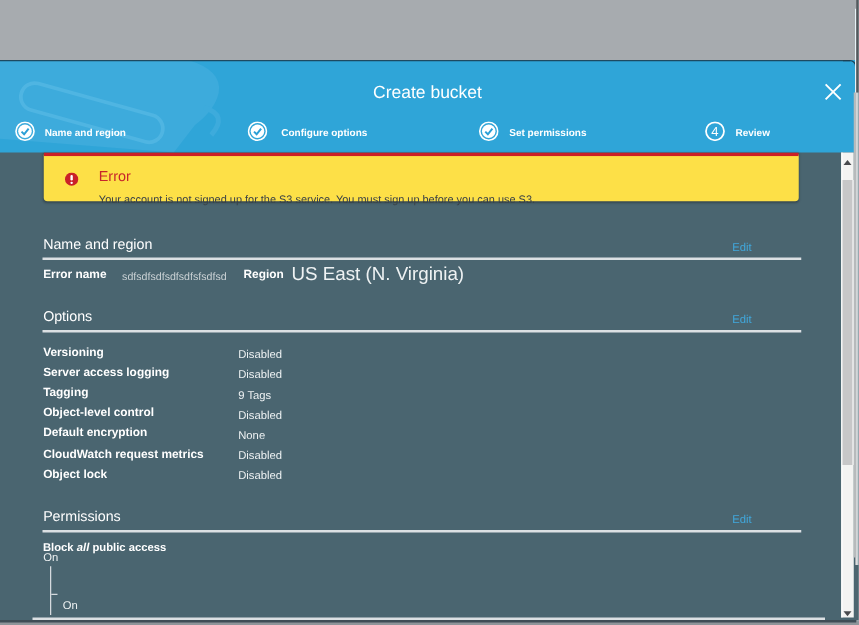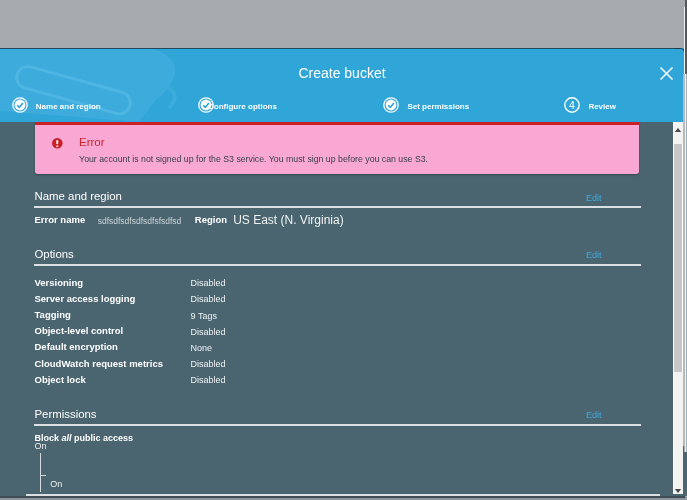--- a/index.html
+++ b/index.html
@@ -7,21 +7,21 @@
   body { font-family:"Liberation Sans", sans-serif; position:relative; background:#a7abaf; }
   .abs { position:absolute; }
   .modal { position:absolute; left:0; top:0; width:684px; height:496px; background:#4a6570; border-radius:0 0 3px 3px; overflow:hidden;margin-top:48px; }
   .header { position:absolute; left:0; top:0; width:684px; height:74px; background:#2fa5d8; overflow:hidden; }
   .topline { position:absolute; left:0; top:0; width:680px; height:1.2px; background:#1d4a61; }
   .trc { position:absolute; left:674px; top:0; width:10.5px; height:12px; border-top:1.6px solid #1d3f52; border-right:1.6px solid #1d3f52; border-top-right-radius:5px; }
   .title { position:absolute; left:0; top:17.5px; width:684px; text-align:center; color:#fff; font-size:14px; line-height:15px; }
   .xbtn { position:absolute; left:659px; top:18px; }
   .steplbl { position:absolute; color:#fff; font-size:8px; font-weight:bold; line-height:9px; top:54px; }
   .circ { position:absolute; top:49.3px; }
-  .errorbox { position:absolute; left:35px; top:74px; width:604px; height:52px; background:#f9a8d4; border-top:3px solid #cb2026; border-radius:0 0 3px 3px; box-shadow:0 1px 2px rgba(0,0,0,.3);text-decoration:underline; }
+  .errorbox { position:absolute; left:35px; top:74px; width:604px; height:39px; background:#fde047; border-top:3px solid #cb2026; border-radius:0 0 3px 3px; box-shadow:0 1px 2px rgba(0,0,0,.3);text-decoration:underline; }
   .errttl { position:absolute; left:44px; top:11.8px; color:#c7252b; font-size:11.5px; line-height:11px; }
   .errmsg { position:absolute; left:44.1px; top:28.9px; color:#3a4146; font-size:8.75px; line-height:10px; }
   .h2 { position:absolute; left:34.5px; color:#fff; font-size:11.4px; line-height:12px; font-weight:normal; }
   .edit { position:absolute; left:585.9px; color:#41a8dc; font-size:9px; line-height:10px; }
   .sep { position:absolute; left:34px; width:607px; height:2px; background:#dbe0e3; }
   .lbl { position:absolute; left:34.5px; color:#fff; font-size:9.5px; font-weight:bold; line-height:10px; }
   .val { position:absolute; color:#eef2f3; font-size:9px; line-height:10px; }
   .btn { position:absolute; top:462px; height:18.4px; font-size:8px; font-weight:bold; text-align:center; border-radius:2px; line-height:17px; }
   .scroll-track { position:absolute; left:673.4px; top:74px; width:9.8px; height:372.4px; background:#f3f3f2; border-left:1px solid #fff; }
   .scroll-thumb { position:absolute; left:674.3px; top:96px; width:8.7px; height:228px; background:#c7c7c8; border-right:1px solid #fff; }
@@ -54,21 +54,21 @@
       <circle cx="8" cy="8" r="7.2" fill="none" stroke="#fff" stroke-width="1.3"></circle>
       <circle cx="8" cy="8" r="5.4" fill="#fff"></circle>
       <path d="M5.2 8.3 L7.3 10.4 L10.9 5.9" fill="none" stroke="#2b9fd6" stroke-width="1.6"></path>
     </svg>
     <div class="steplbl" style="left:35.8px">Name and region</div>
     <svg class="circ" style="left:197.6px" width="16" height="16" viewBox="0 0 16 16">
       <circle cx="8" cy="8" r="7.2" fill="none" stroke="#fff" stroke-width="1.3"></circle>
       <circle cx="8" cy="8" r="5.4" fill="#fff"></circle>
       <path d="M5.2 8.3 L7.3 10.4 L10.9 5.9" fill="none" stroke="#2b9fd6" stroke-width="1.6"></path>
     </svg>
-    <div class="steplbl" style="left:208px">Configure options</div>
+    <div class="steplbl" style="left:225px">Configure options</div>
     <svg class="circ" style="left:383px" width="16" height="16" viewBox="0 0 16 16">
       <circle cx="8" cy="8" r="7.2" fill="none" stroke="#fff" stroke-width="1.3"></circle>
       <circle cx="8" cy="8" r="5.4" fill="#fff"></circle>
       <path d="M5.2 8.3 L7.3 10.4 L10.9 5.9" fill="none" stroke="#2b9fd6" stroke-width="1.6"></path>
     </svg>
     <div class="steplbl" style="left:407.4px">Set permissions</div>
     <svg class="circ" style="left:564.3px;top:49.4px" width="16" height="16" viewBox="0 0 16 16">
       <circle cx="8" cy="8" r="7.2" fill="none" stroke="#fff" stroke-width="1.4"></circle>
       <text x="8" y="12" fill="#fff" font-size="10.5" text-anchor="middle" font-family="Liberation Sans">4</text>
     </svg>
@@ -84,21 +84,21 @@
     <div class="errttl">Error</div>
     <div class="errmsg">Your account is not signed up for the S3 service. You must sign up before you can use S3.</div>
   </div>
 
   <div class="h2" style="top:141.8px">Name and region</div>
   <div class="edit" style="top:144.5px">Edit</div>
   <div class="sep" style="top:158px"></div>
   <div class="lbl" style="top:167px">Error name</div>
   <div class="val" style="left:97.7px;top:167.6px;color:#ccd3d6;font-size:8.5px">sdfsdfsdfsdfsdfsfsdfsd</div>
   <div class="lbl" style="left:194.8px;top:167px">Region</div>
-  <div class="val" style="left:233.2px;top:167.3px;font-size:12px">US East (N. Virginia)</div>
+  <div class="val" style="left:233.2px;top:167.3px;font-size:15px">US East (N. Virginia)</div>
 
   <div class="h2" style="top:199.7px">Options</div>
   <div class="edit" style="top:201.9px">Edit</div>
   <div class="sep" style="top:215.7px"></div>
   <div class="lbl" style="top:229.6px">Versioning</div>
   <div class="val" style="left:190.6px;top:230.1px">Disabled</div>
   <div class="lbl" style="top:245.8px">Server access logging</div>
   <div class="val" style="left:190.6px;top:246.3px">Disabled</div>
   <div class="lbl" style="top:262px">Tagging</div>
   <div class="val" style="left:190.6px;top:262.5px">9 Tags</div>

